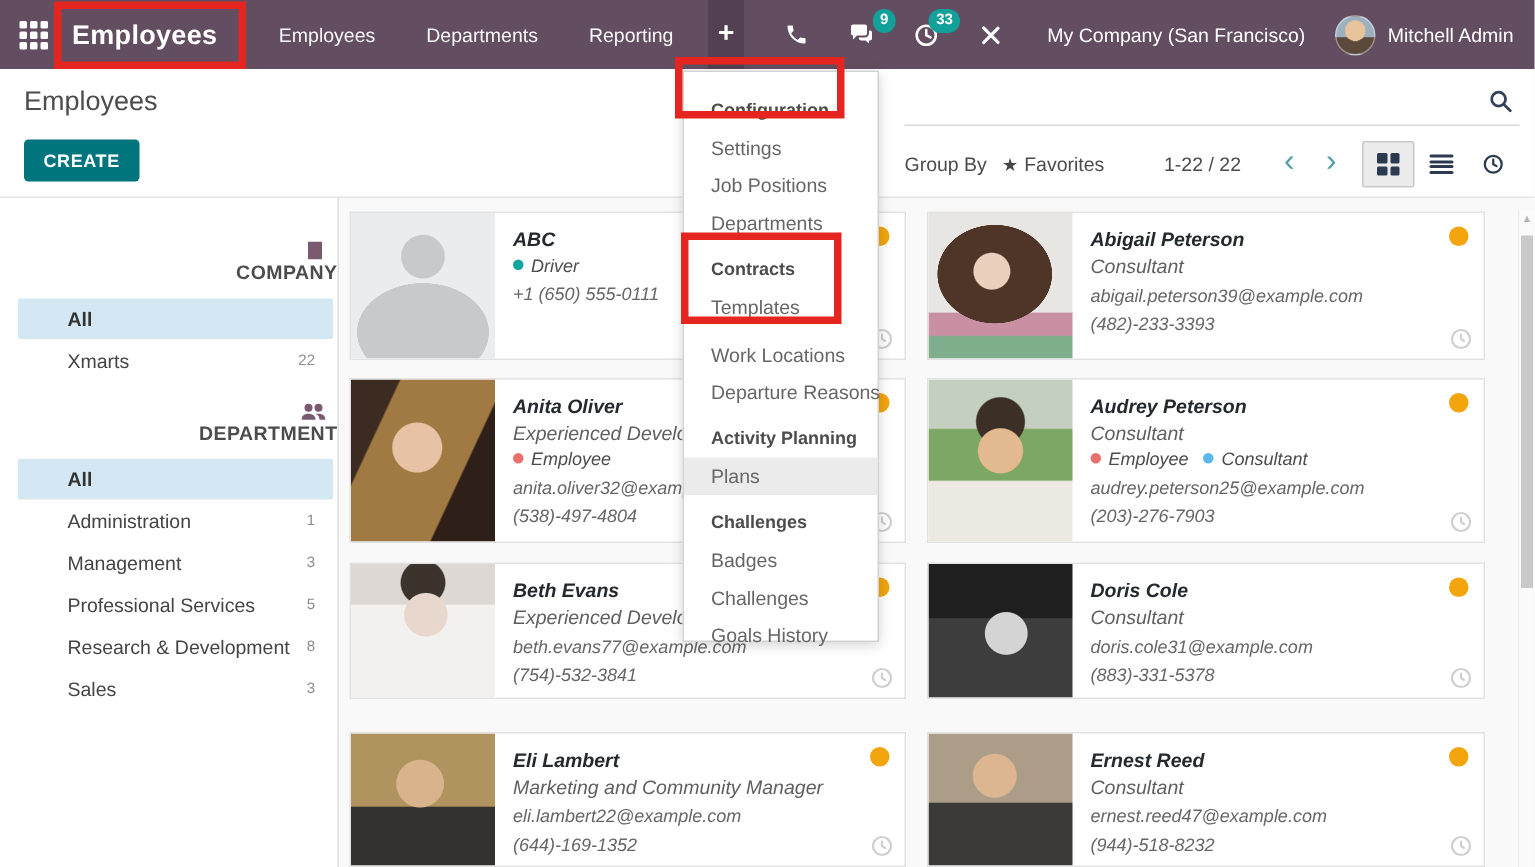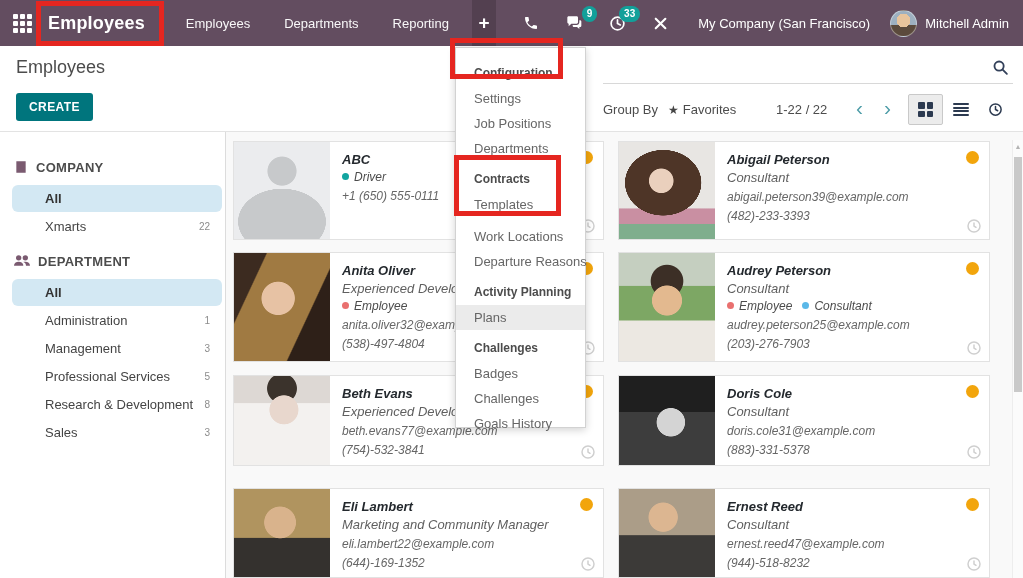--- a/index.html
+++ b/index.html
@@ -39,23 +39,23 @@
   .switcher{position:absolute;left:908px;top:0px;display:flex;}
   .sw-btn{width:35px;height:31px;display:flex;align-items:center;justify-content:center;cursor:pointer;border:1px solid transparent;border-radius:2px;}
   .sw-btn.active{background:#ececec;border-color:#c9c9c9;}
   .kan-ico{width:15px;height:15px;display:grid;grid-template-columns:1fr 1fr;gap:2px;}
   .kan-ico i{background:#2c3a50;border-radius:1px;}
   .list-ico{width:16px;height:13px;display:flex;flex-direction:column;justify-content:space-between;}
   .list-ico i{height:2.4px;background:#2c3a50;display:block;border-radius:1px;}
 
   
   .sidebar{position:absolute;left:0;top:132px;width:226px;height:446px;background:#fff;border-right:1px solid #dcdcdc;padding-top:18px;z-index:4;}
-  .side-sec-hdr{display:flex;align-items:flex-start;padding-left:14px;margin:10px 0 10px;color:#4c4c4c;font-size:13px;font-weight:bold;letter-spacing:.3px;}
+  .side-sec-hdr{display:flex;align-items:flex-end;margin:10px 0 10px;color:#4c4c4c;font-size:13px;font-weight:bold;letter-spacing:.3px;flex-direction:column;}
   .side-sec-hdr svg{margin-right:8px;flex:none;}
-  .side-item{position:relative;height:27px;line-height:27px;padding-left:33px;font-size:13px;color:#444;cursor:pointer;margin:1px 3px 1px 12px;border-radius:6px;}
+  .side-item{position:relative;height:27px;line-height:27px;padding-left:33px;font-size:13px;color:#444;cursor:pointer;margin:1px 3px 1px 12px;border-radius:1px;}
   .side-item.selected{background:#d3e8f3;font-weight:bold;color:#333;}
   .si-count{position:absolute;right:12px;color:#8c8c8c;font-size:10px;}
   .side-list{margin-bottom:14px;}
 
   
   .main{position:absolute;left:226px;top:132px;width:797px;height:446px;background:#f9f9f9;overflow:hidden;}
   .kcol{position:absolute;top:9px;display:flex;flex-direction:column;font-style:italic;}
   .kcol1{left:7px;width:371px;}
   .kcol2{left:392px;width:372px;}
   .card{position:relative;background:#fff;border:1px solid #e2e2e2;display:flex;overflow:hidden;cursor:pointer;}

